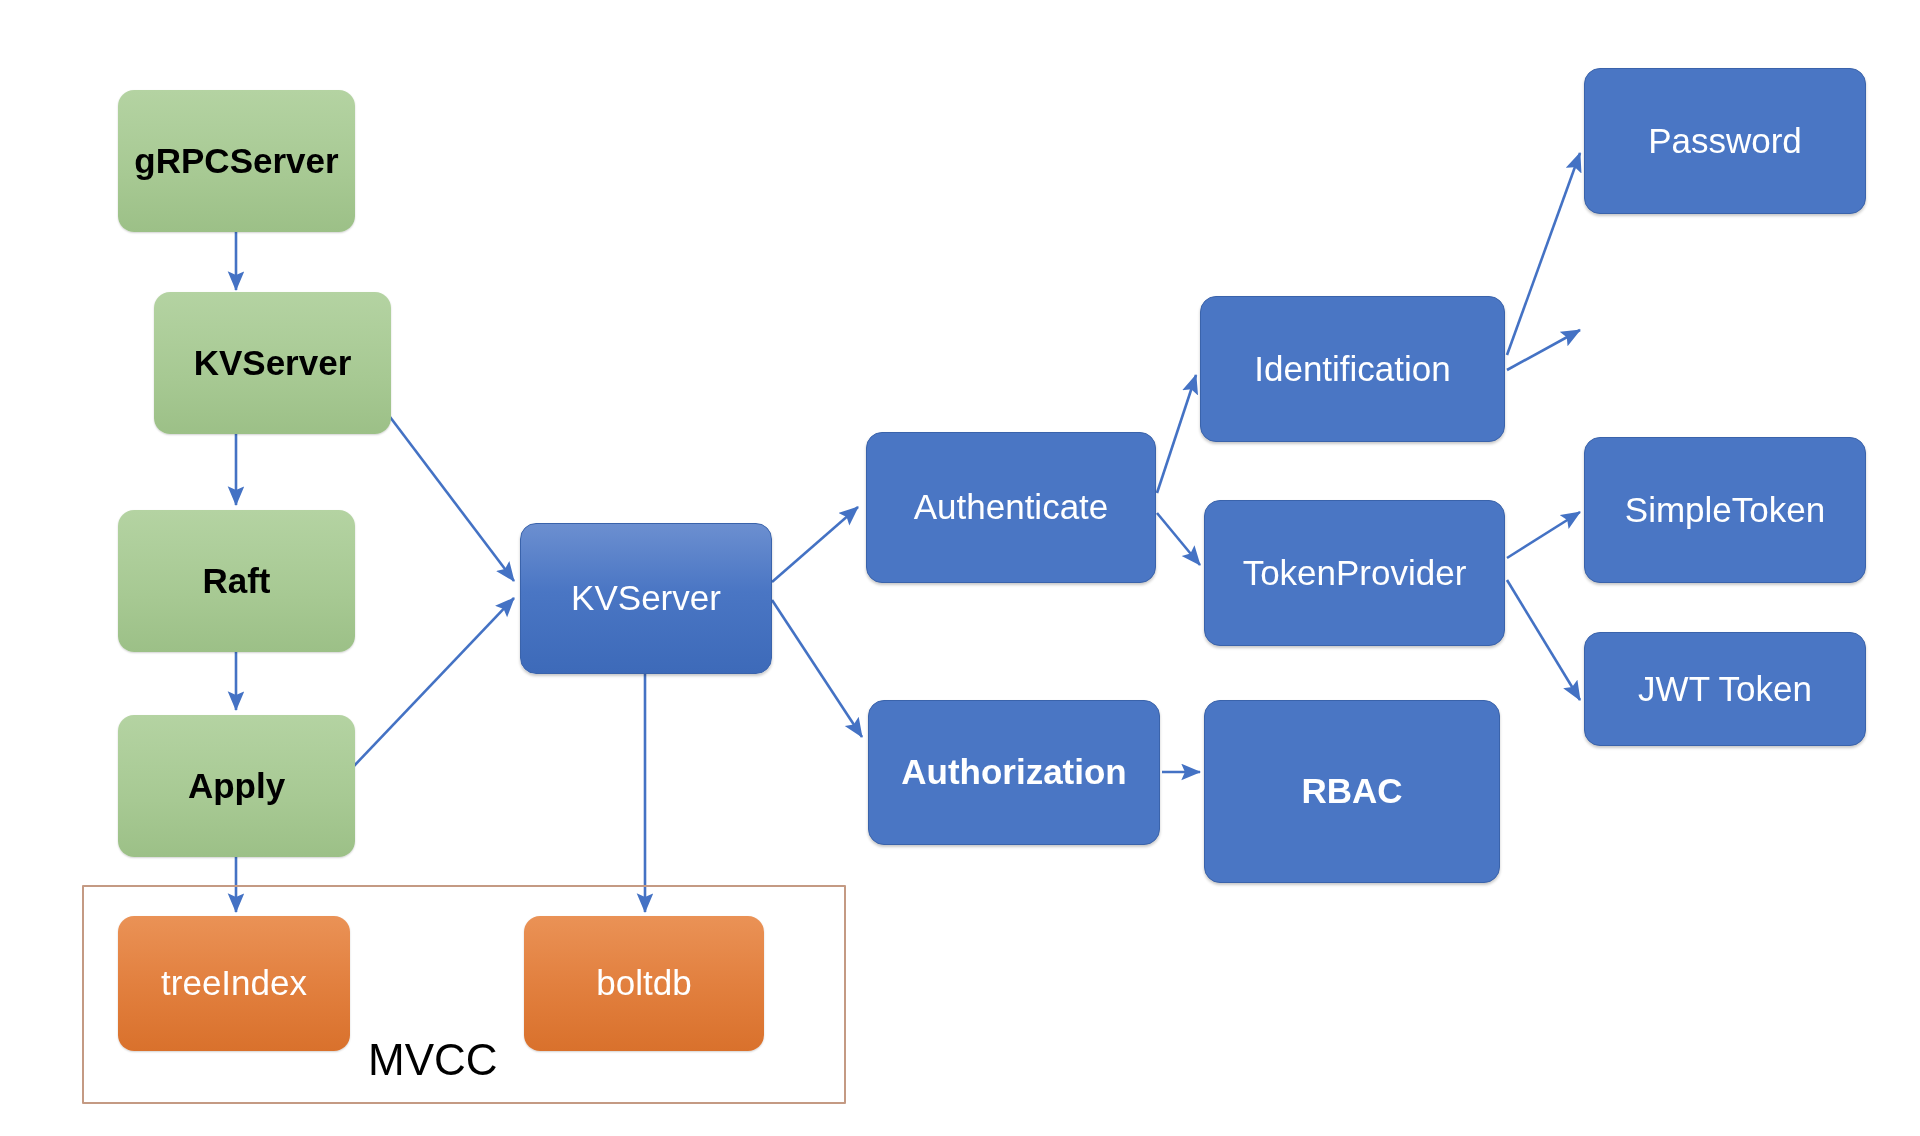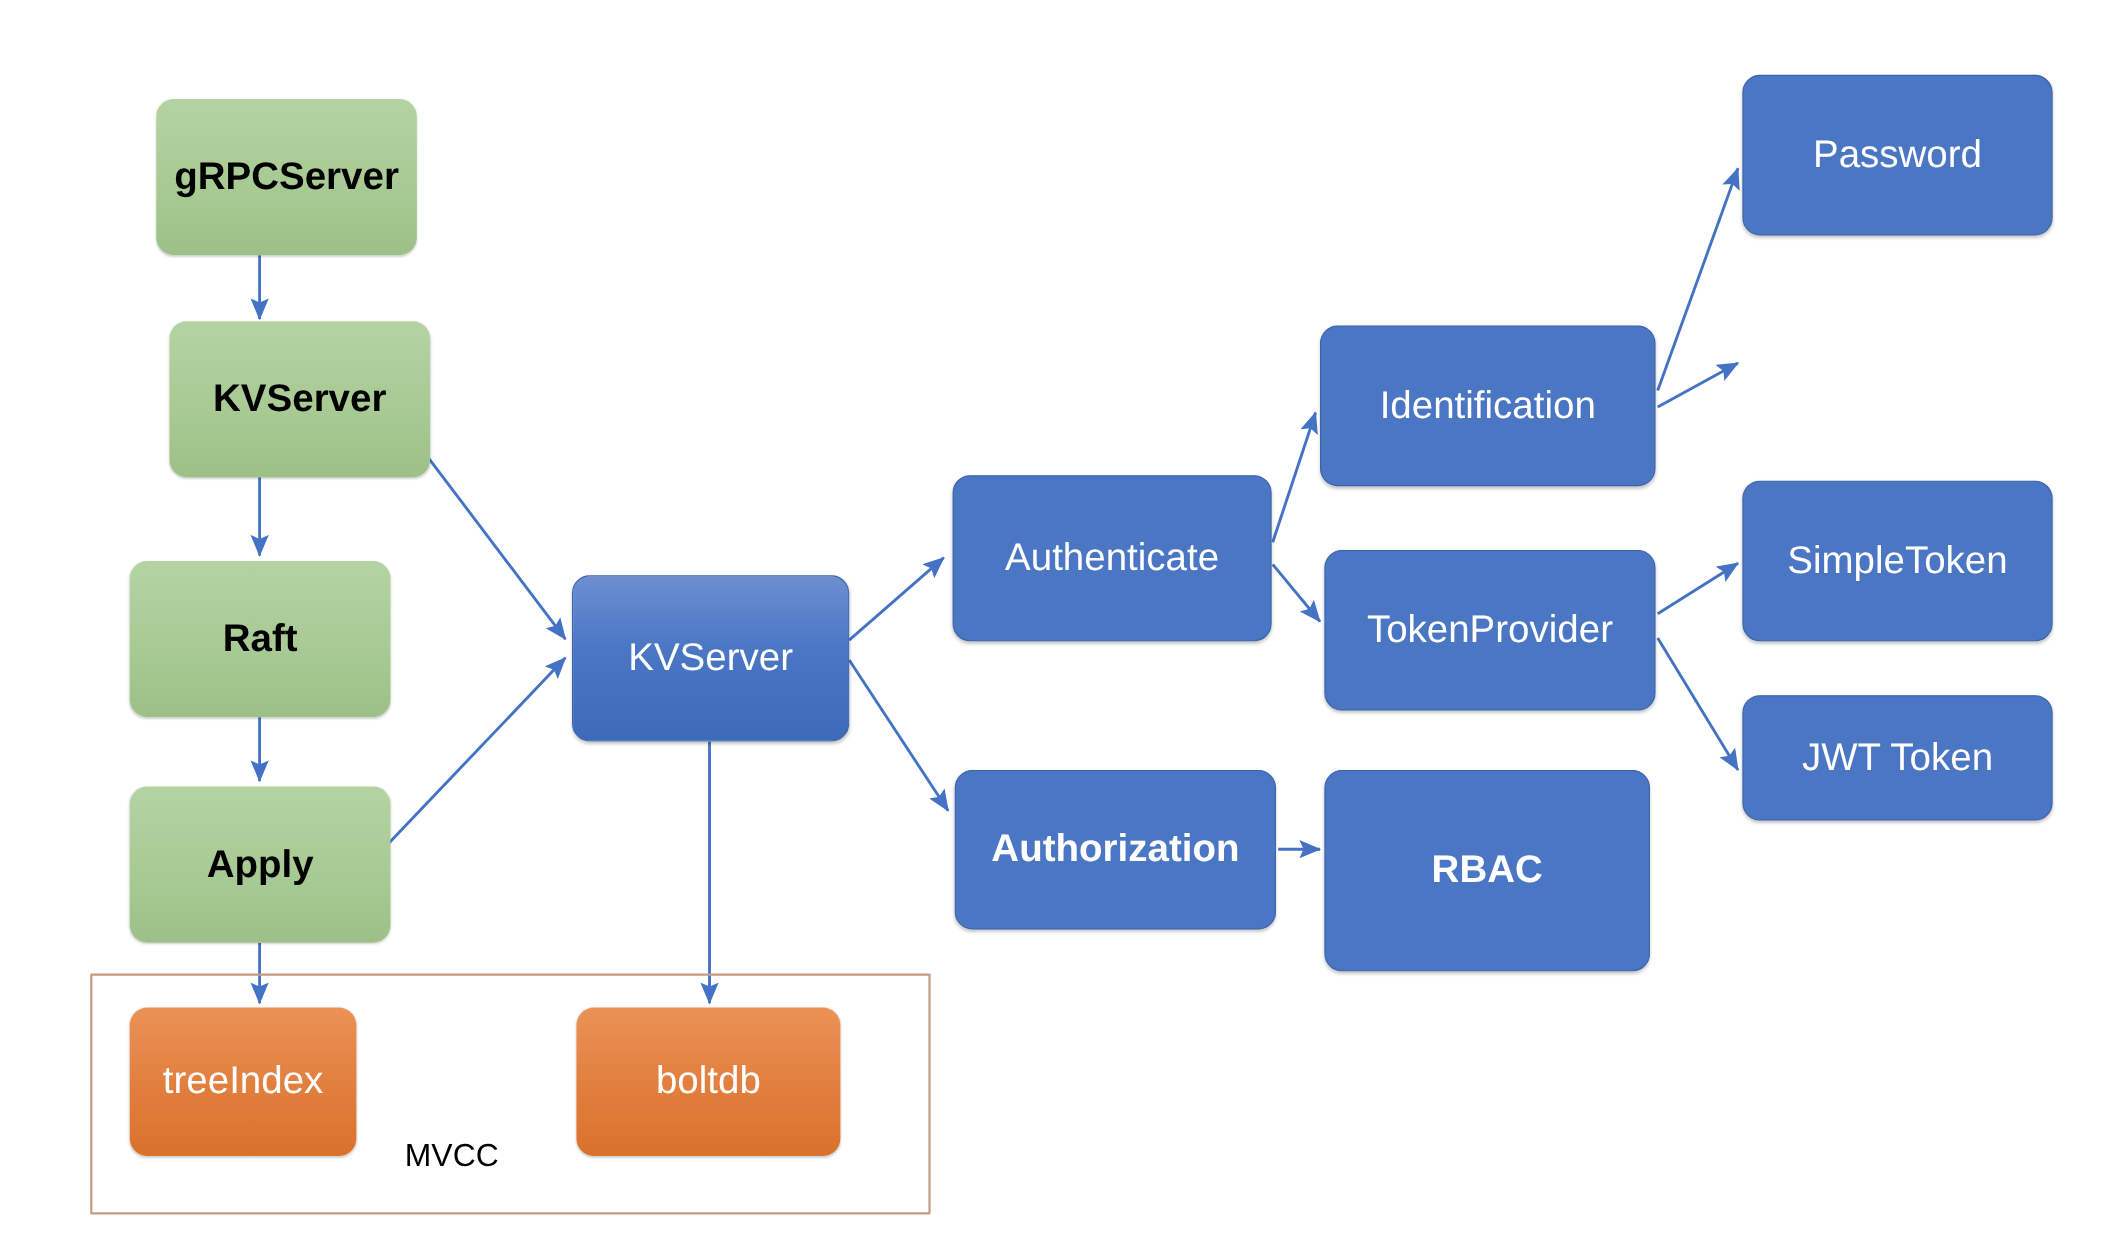--- a/index.html
+++ b/index.html
@@ -20,21 +20,21 @@
   .blue{background:#4a76c4;color:#ffffff;font-size:35px;
         border:1px solid #3a63ab;box-shadow:0 2px 3px rgba(0,0,0,.22);}
   .blue.grad{background:linear-gradient(180deg,#6c8fd0 0%,#4a76c4 45%,#3d6ab9 100%);}
   .blue.bold{font-weight:bold;}
   
   .orange{background:linear-gradient(180deg,#ea9256 0%,#e2803f 50%,#d9712c 100%);
           color:#ffffff;font-size:35px;box-shadow:0 1px 2px rgba(0,0,0,.18);}
 
   
   .group-box{position:absolute;border:2px solid #c49a83;background:transparent;border-radius:1px;}
-  .group-label{position:absolute;color:#000000;font-size:29px;font-weight:normal;
+  .group-label{position:absolute;color:#000000;font-size:44px;font-weight:normal;
                font-family:"Liberation Sans","DejaVu Sans",sans-serif;white-space:nowrap;}
 </style>
 </head>
 <body>
 
 <div id="canvas">
 
   <svg class="edges" viewBox="0 0 1920 1136" xmlns="http://www.w3.org/2000/svg">
     <defs>
       <marker id="ah" markerWidth="9" markerHeight="9" refX="7.2" refY="3.2" orient="auto" markerUnits="strokeWidth">
@@ -73,21 +73,21 @@
 
       <line x1="1507" y1="558" x2="1580" y2="512"></line>
 
       <line x1="1507" y1="580" x2="1580" y2="700"></line>
     </g>
   </svg>
 
   <div class="group-box" style="left:82px;top:885px;width:760px;height:215px;"></div>
   <div class="group-label" style="left:368px;top:1035px;">MVCC</div>
 
-  <div class="node green" style="left:118px;top:90px;width:237px;height:142px;margin-left:24px;">
+  <div class="node green" style="left:118px;top:90px;width:237px;height:142px;">
     <span>gRPCServer</span>
   </div>
 
   <div class="node green" style="left:118px;top:292px;width:237px;height:142px;margin-left:36px;">
     <span>KVServer</span>
   </div>
 
   <div class="node green" style="left:118px;top:510px;width:237px;height:142px;">
     <span>Raft</span>
   </div>
@@ -126,21 +126,21 @@
 
 
   <div class="node blue" style="left:1584px;top:437px;width:282px;height:146px;">
     <span>SimpleToken</span>
   </div>
 
   <div class="node blue" style="left:1584px;top:632px;width:282px;height:114px;">
     <span>JWT Token</span>
   </div>
 
-  <div class="node orange" style="left:118px;top:916px;width:206px;height:135px;">
+  <div class="node orange" style="left:118px;top:916px;width:232px;height:135px;">
     <span>treeIndex</span>
   </div>
 
   <div class="node orange" style="left:524px;top:916px;width:240px;height:135px;">
     <span>boltdb</span>
   </div>
 
 </div>
 
 </body></html>

